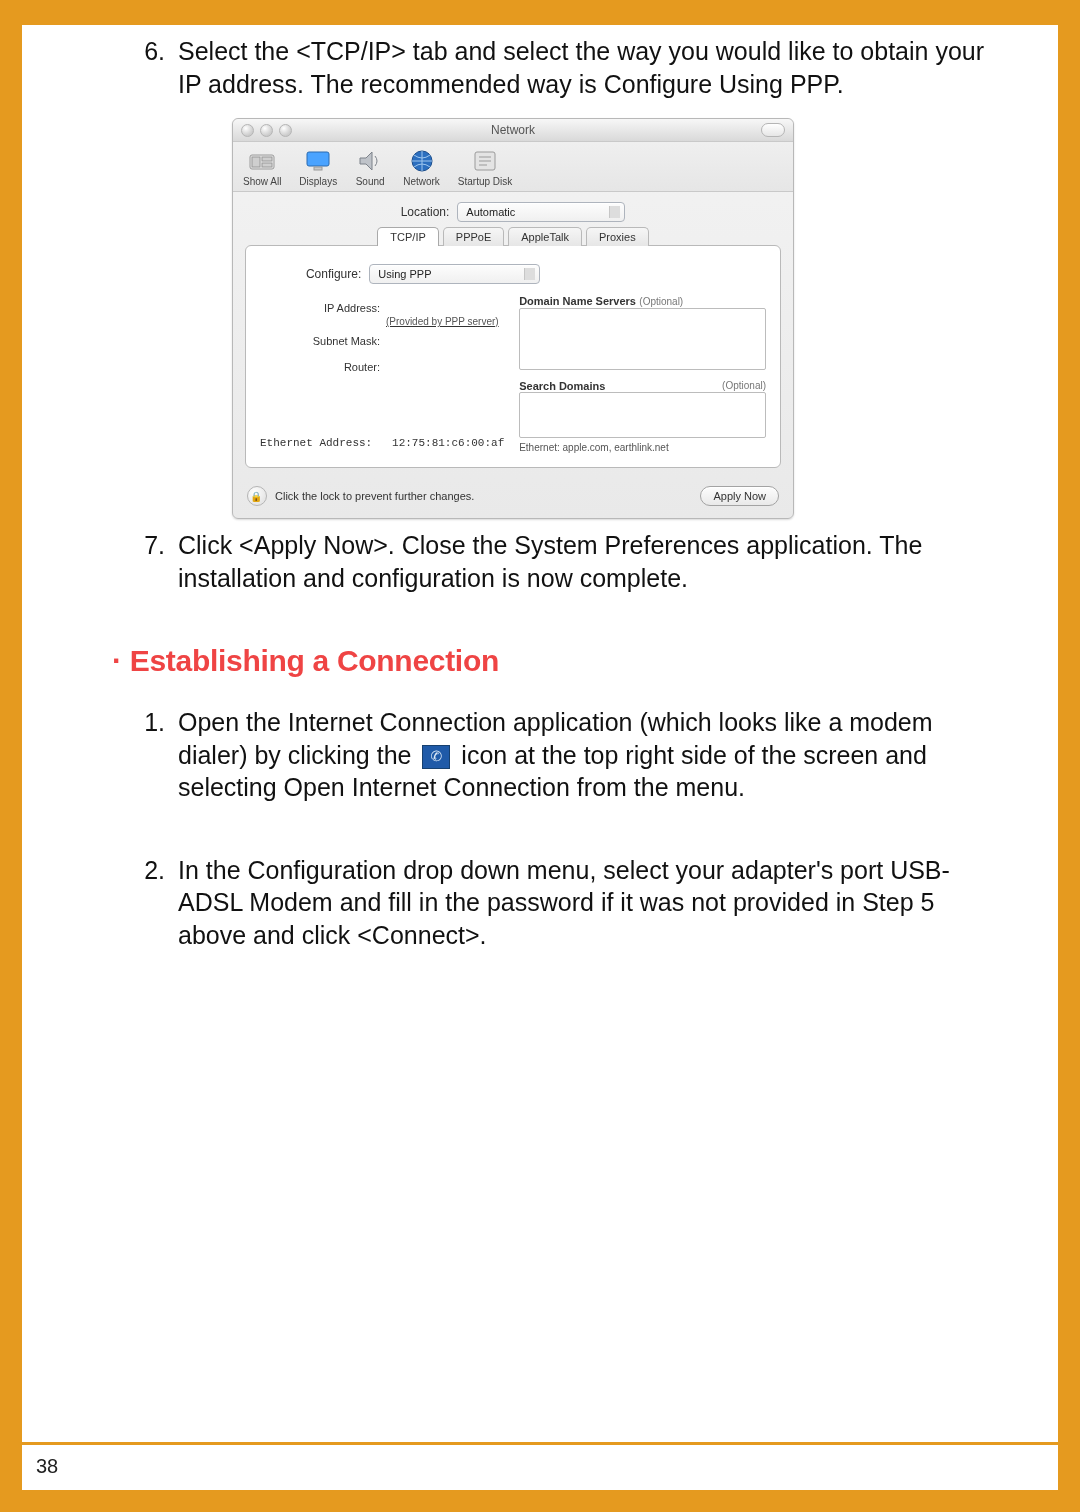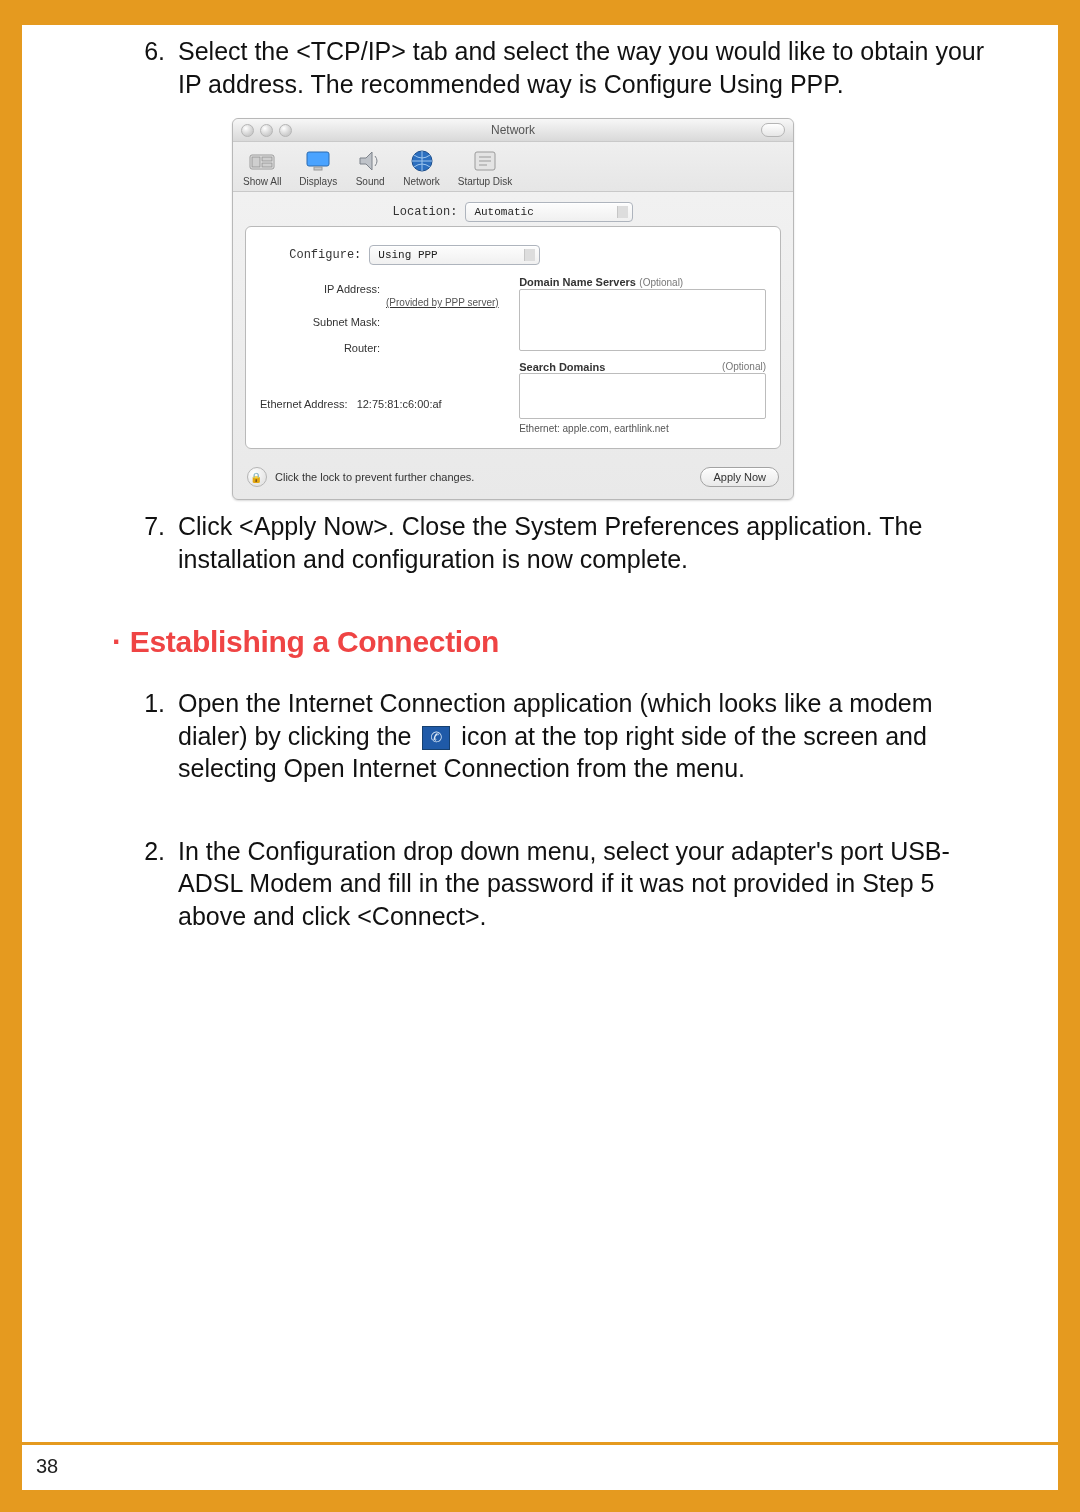--- a/index.html
+++ b/index.html
@@ -142,21 +142,20 @@
     width: 30px; height: 26px; margin: 0 auto 2px auto;
     display: flex; align-items: center; justify-content: center;
   }
   .tb-icon svg { width: 26px; height: 24px; }
 
   .row {
     display: flex;
     align-items: center;
     gap: 8px;
     margin: 4px 0;
-    font-family: Liberation Mono, monospace;
   }
   .lbl-right {
     text-align: right;
     color: #333;
   }
   .aqua-select {
     display: inline-flex;
     align-items: center;
     height: 18px;
     padding: 0 18px 0 8px;
@@ -371,20 +370,26 @@
 
           <div class="row location-row">
             <span class="lbl-right">Location:</span>
             <span class="aqua-select">
               <span>Automatic</span>
               <span class="arrows">▲<br>▼</span>
             </span>
           </div>
 
 
+          <div class="tabs">
+            <div class="tab active">TCP/IP</div>
+            <div class="tab">PPPoE</div>
+            <div class="tab">AppleTalk</div>
+            <div class="tab">Proxies</div>
+          </div>
 
           <div class="tab-panel">
 
             <div class="row cfg-left">
               <span class="lbl-right">Configure:</span>
               <span class="aqua-select">
                 <span>Using PPP</span>
                 <span class="arrows">▲<br>▼</span>
               </span>
             </div>
@@ -398,21 +403,21 @@
                 <div class="field-row" style="margin-top:-6px;text-decoration:underline;">
                   <span class="lbl-right"></span>
                   <span class="fine">(Provided by PPP server)</span>
                 </div>
                 <div class="field-row">
                   <span class="lbl-right">Subnet Mask:</span>
                 </div>
                 <div class="field-row" style="margin-top:14px;">
                   <span class="lbl-right">Router:</span>
                 </div>
-                <div class="eth-addr" style="margin-top:44px;">
+                <div class="eth-addr" style="margin-top:64px;font-family:Liberation Mono, monospace;">
                   <span>Ethernet Address:</span>
                   &nbsp;
                   <span>12:75:81:c6:00:af</span>
                 </div>
               </div>
 
               <div class="right-col">
                 <div>
                   <span class="section-label">Domain Name Servers</span>
                   <span class="optional">(Optional)</span>

